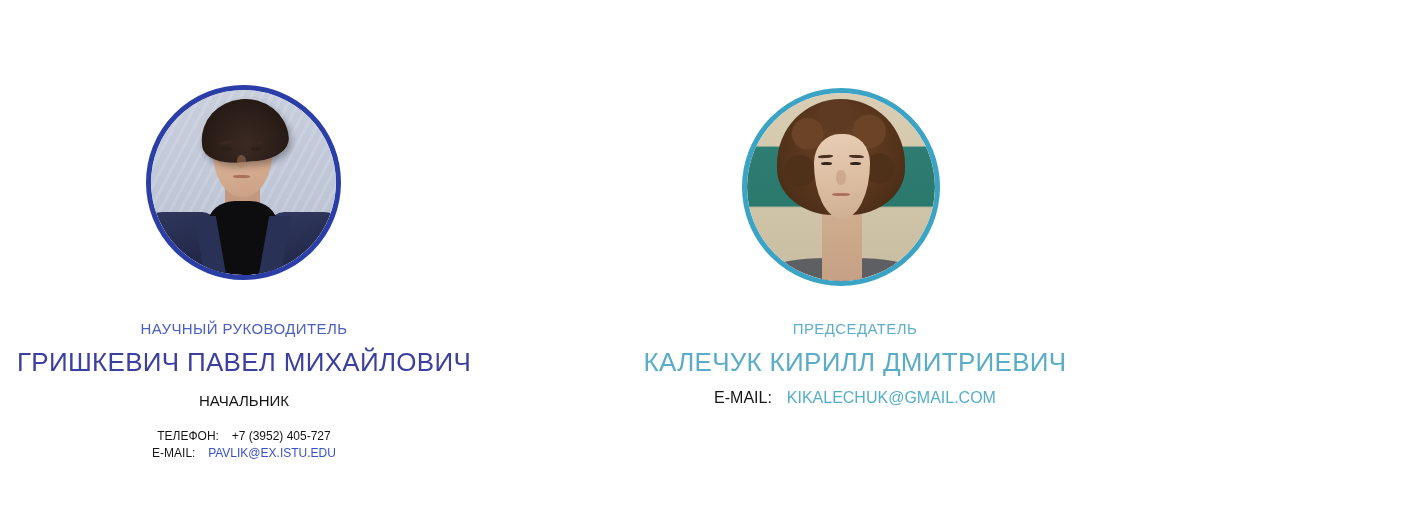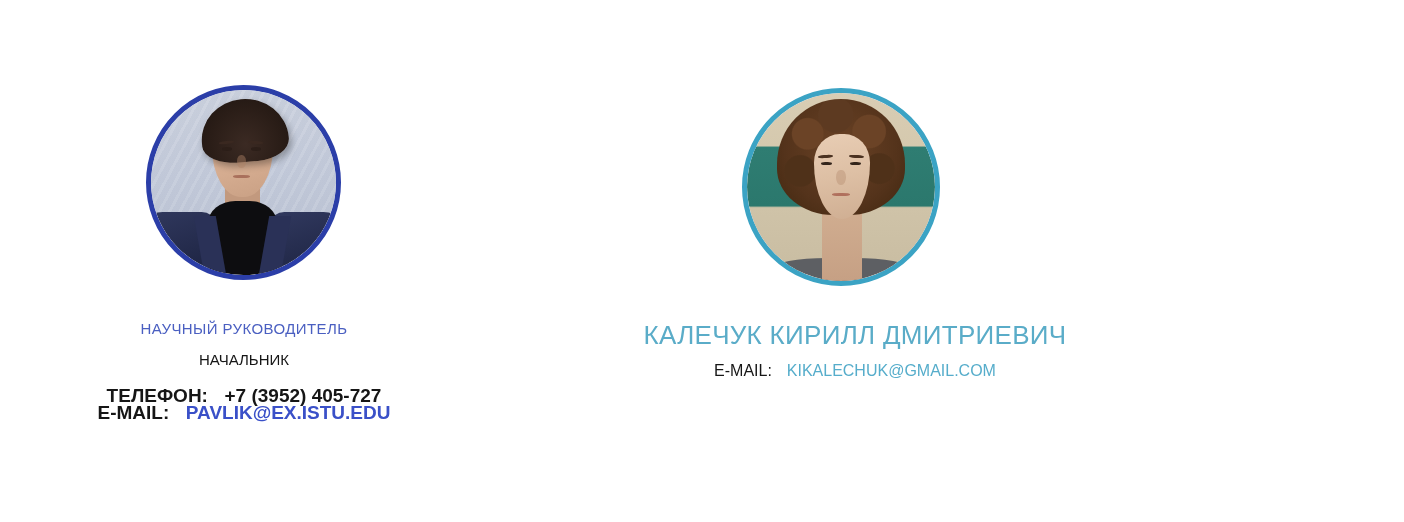--- a/index.html
+++ b/index.html
@@ -266,25 +266,25 @@
   }
   .position {
     font-size: 15px;
     color: #161616;
     line-height: 17px;
     margin: 14px 0 0 0;
     font-weight: 400;
   }
   .position div { white-space: nowrap; }
   .contacts {
-    font-size: 19px;
+    font-size: 12px;
     color: #161616;
     line-height: 17px;
     margin: 19px 0 0 0;
-    font-weight: 700;
+    font-weight: 400;
     white-space: nowrap;
   }
   .contacts-right {
     font-size: 16px;
     color: #161616;
     margin: 11px 0 0 0;
     font-weight: 400;
     white-space: nowrap;
   }
   .email-link { text-decoration: none; margin-top: 44px; }
@@ -312,20 +312,21 @@
       <div class="eye-r"></div>
       <div class="nose-l"></div>
       <div class="mouth-l"></div>
     </div>
   </div>
 
   <div class="text-block" style="left:0; top:320px; width:488px;">
 
     <p class="role" style="color:#4A5FC1;">НАУЧНЫЙ РУКОВОДИТЕЛЬ</p>
 
+    <p class="name" style="color:#3A3FA0;">ГРИШКЕВИЧ ПАВЕЛ МИХАЙЛОВИЧ</p>
 
     <div class="position">
       <div>НАЧАЛЬНИК</div>
     </div>
 
     <div class="contacts">
       <div>
         <span>ТЕЛЕФОН:</span>
         <span class="gap"></span>
         <span>+7 (3952) 405-727</span>
@@ -352,20 +353,21 @@
       <div class="brow-rr"></div>
       <div class="eye-rl"></div>
       <div class="eye-rr"></div>
       <div class="nose-r"></div>
       <div class="mouth-r"></div>
     </div>
   </div>
 
   <div class="text-block" style="left:0; top:320px; width:580px;">
 
+    <p class="role" style="color:#5FAFCB;">ПРЕДСЕДАТЕЛЬ</p>
 
     <p class="name" style="color:#5AACC8;">КАЛЕЧУК КИРИЛЛ ДМИТРИЕВИЧ</p>
 
     <div class="contacts-right">
       <span>E-MAIL:</span>
       <span class="gap"></span>
       <a class="email-link" href="#" style="color:#56ADCB;">KIKALECHUK@GMAIL.COM</a>
     </div>
   </div>
 </div>

